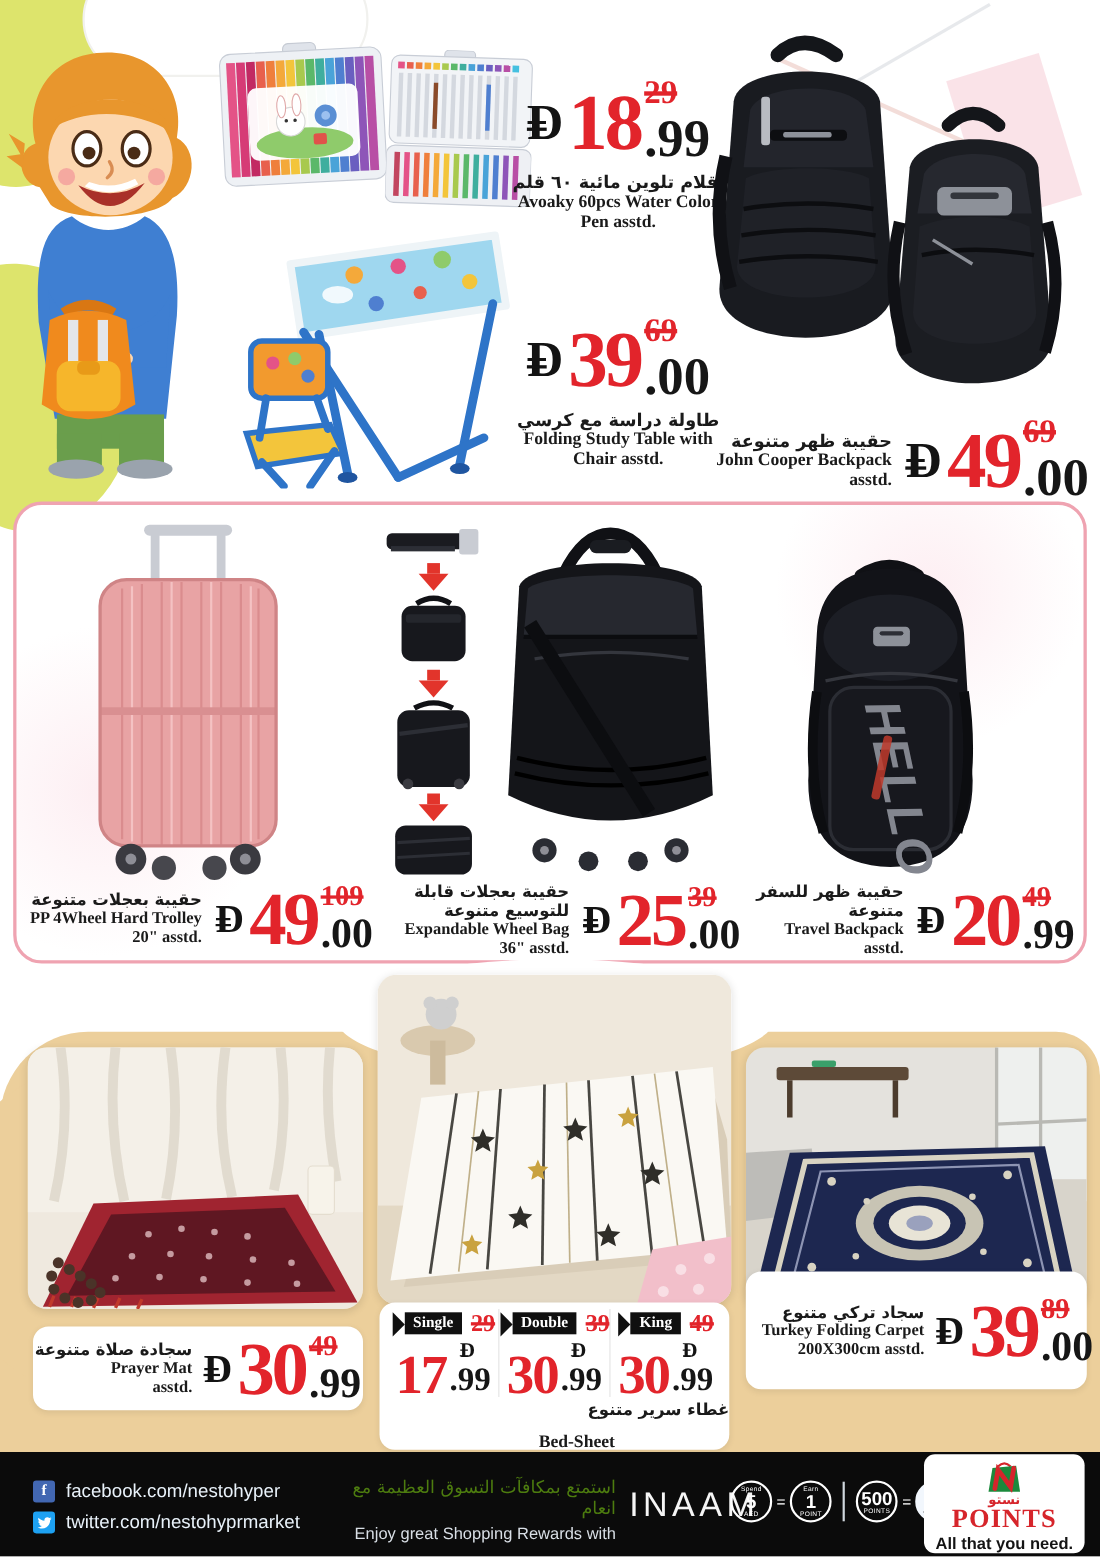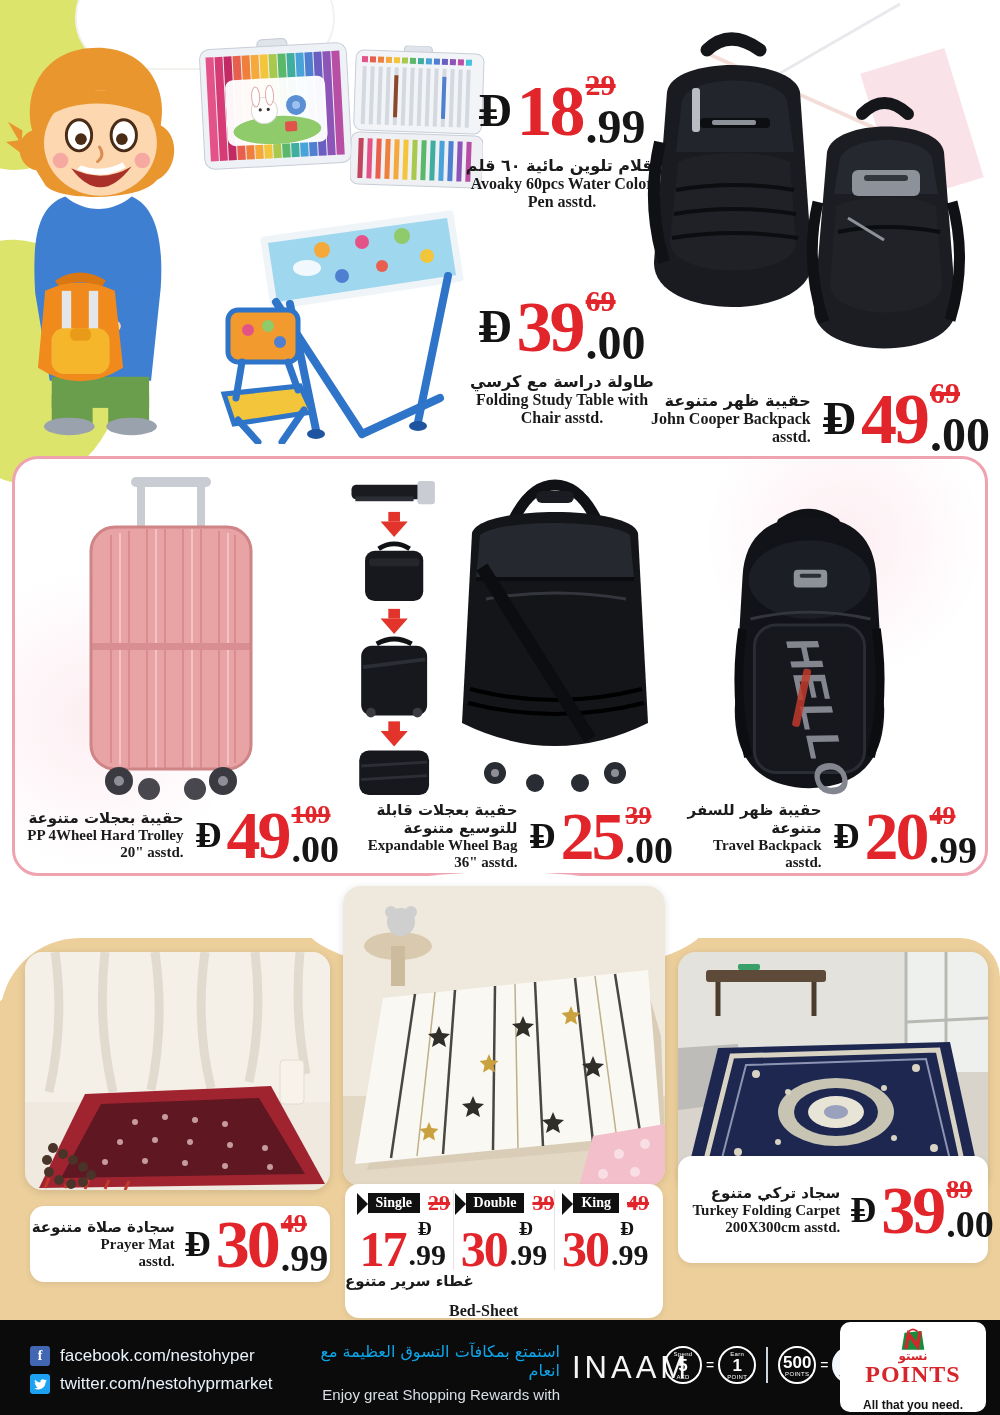--- a/index.html
+++ b/index.html
@@ -63,44 +63,44 @@
 .variant + .variant{border-left:1px solid #e3e3e3}
 .v-top{display:flex;align-items:center;gap:8px;margin-bottom:2px}
 .v-tag{position:relative;background:#101010;color:#fff;font-weight:700;font-size:14px;padding:2px 8px;margin-left:12px;font-family:"Liberation Serif",serif}
 .v-tag::before{content:"";position:absolute;left:-11px;top:0;border-top:11px solid transparent;border-bottom:11px solid transparent;border-left:11px solid #101010}
 .v-old{font-weight:700;font-size:22px;color:#e2242b;text-decoration:line-through;text-decoration-thickness:3px}
 .v-price{display:flex;align-items:flex-end}
 .v-int{font-weight:700;font-size:50px;color:#e2242b;line-height:.82;letter-spacing:-2px}
 .v-col{display:flex;flex-direction:column;align-items:center;margin-left:3px}
 .v-dh{font-size:19px}
 .v-dec{font-weight:700;font-size:30px;color:#161616;line-height:1}
-.bed-names{text-align:left;margin-top:2px}
+.bed-names{text-align:right;margin-top:2px}
 
 
 .footer{left:0;top:1320px;width:1000px;height:95px;background:#0b0b0b}
 .f-link{display:flex;align-items:center;gap:10px;color:#e9f2fa;font-family:"Liberation Sans",sans-serif;font-size:17px}
 .sq-ic{width:20px;height:20px;border-radius:3px;display:flex;align-items:center;justify-content:center;color:#fff;font-weight:700;font-size:14px;font-family:"Liberation Serif",serif}
 .fb{background:#4267b2}
 .tw{background:#1da1f2}
 .rewards{text-align:right;font-family:"Liberation Sans",sans-serif}
-.rew-ar{direction:rtl;color:#0ea5e9;font-size:16px;font-family:"DejaVu Sans",sans-serif}
+.rew-ar{direction:rtl;color:#4d7c0f;font-size:16px;font-family:"DejaVu Sans",sans-serif}
 .rew-en{color:#d9dfe6;font-size:15px;margin-top:6px}
 .inaam{color:#f5f5f5;font-family:"Liberation Sans",sans-serif;font-size:31px;letter-spacing:4px;position:relative}
 .badges{display:flex;align-items:center;gap:4px}
 .badge{width:38px;height:38px;border:2px solid #fff;border-radius:50%;color:#fff;display:flex;flex-direction:column;align-items:center;justify-content:center;font-family:"Liberation Sans",sans-serif;line-height:1;flex:none}
 .b-top,.b-bot{font-size:6px;letter-spacing:.3px}
 .b-num{font-size:17px;font-weight:700}
 .badge-blue{background:#f2f7fd;border-color:#f2f7fd;color:#2f74c0}
 .badge-blue .b-top,.badge-blue .b-bot{color:#444}
 .b-eq{color:#fff;font-size:14px;font-family:"Liberation Sans",sans-serif}
 .b-div{width:2px;height:36px;background:#cfd6dd;margin:0 6px}
 .nesto-card{left:840px;top:1322px;width:146px;height:90px;background:#fff;border-radius:10px;display:flex;flex-direction:column;align-items:center;justify-content:flex-start;padding-top:4px}
 .nesto-ar{color:#d6252b;font-size:12px;font-weight:700;font-family:"DejaVu Sans",sans-serif;line-height:1;margin-top:-2px}
 .nesto-name{color:#d6252b;font-size:24px;font-weight:700;letter-spacing:1px;line-height:1}
-.nesto-tag{color:#141414;font-size:12px;font-weight:700;font-family:"Liberation Sans",sans-serif;margin-top:12px}
+.nesto-tag{color:#141414;font-size:15px;font-weight:700;font-family:"Liberation Sans",sans-serif;margin-top:2px}
 </style>
 </head>
 <body>
 
 <div class="page">
 
   <div class="abs leaf leaf1"></div>
   <div class="abs cloud1"></div>
   <div class="abs leaf leaf2"></div>
   <div class="abs doodle-pink"></div>

